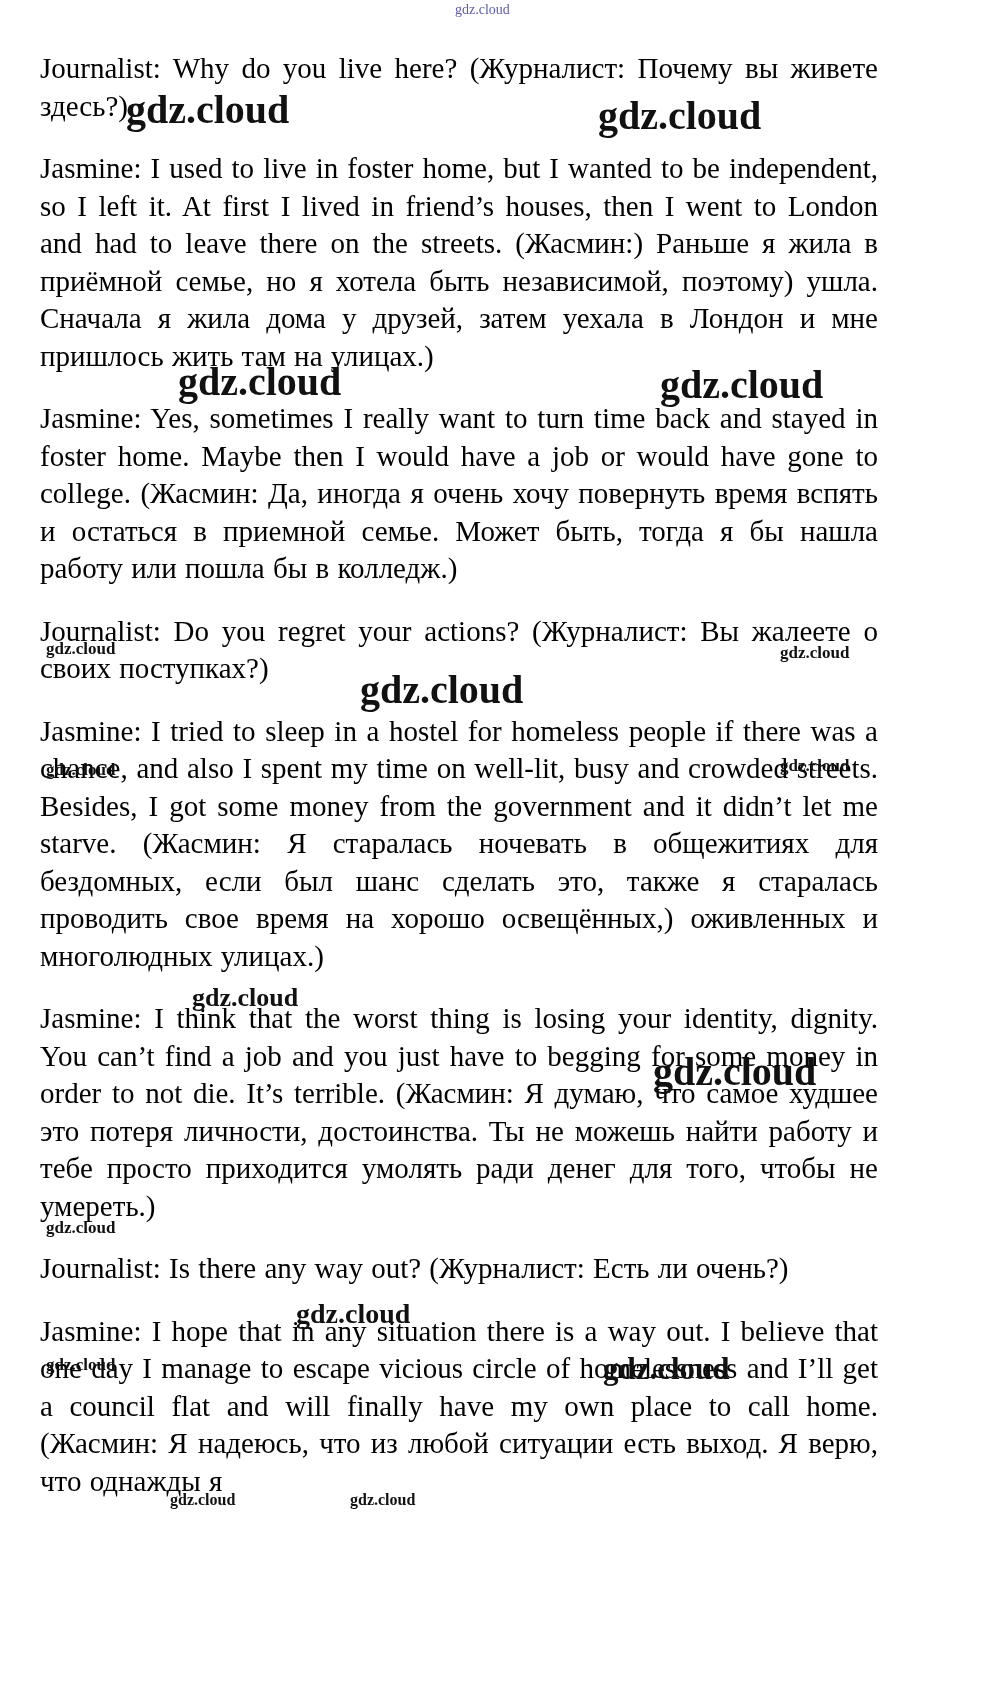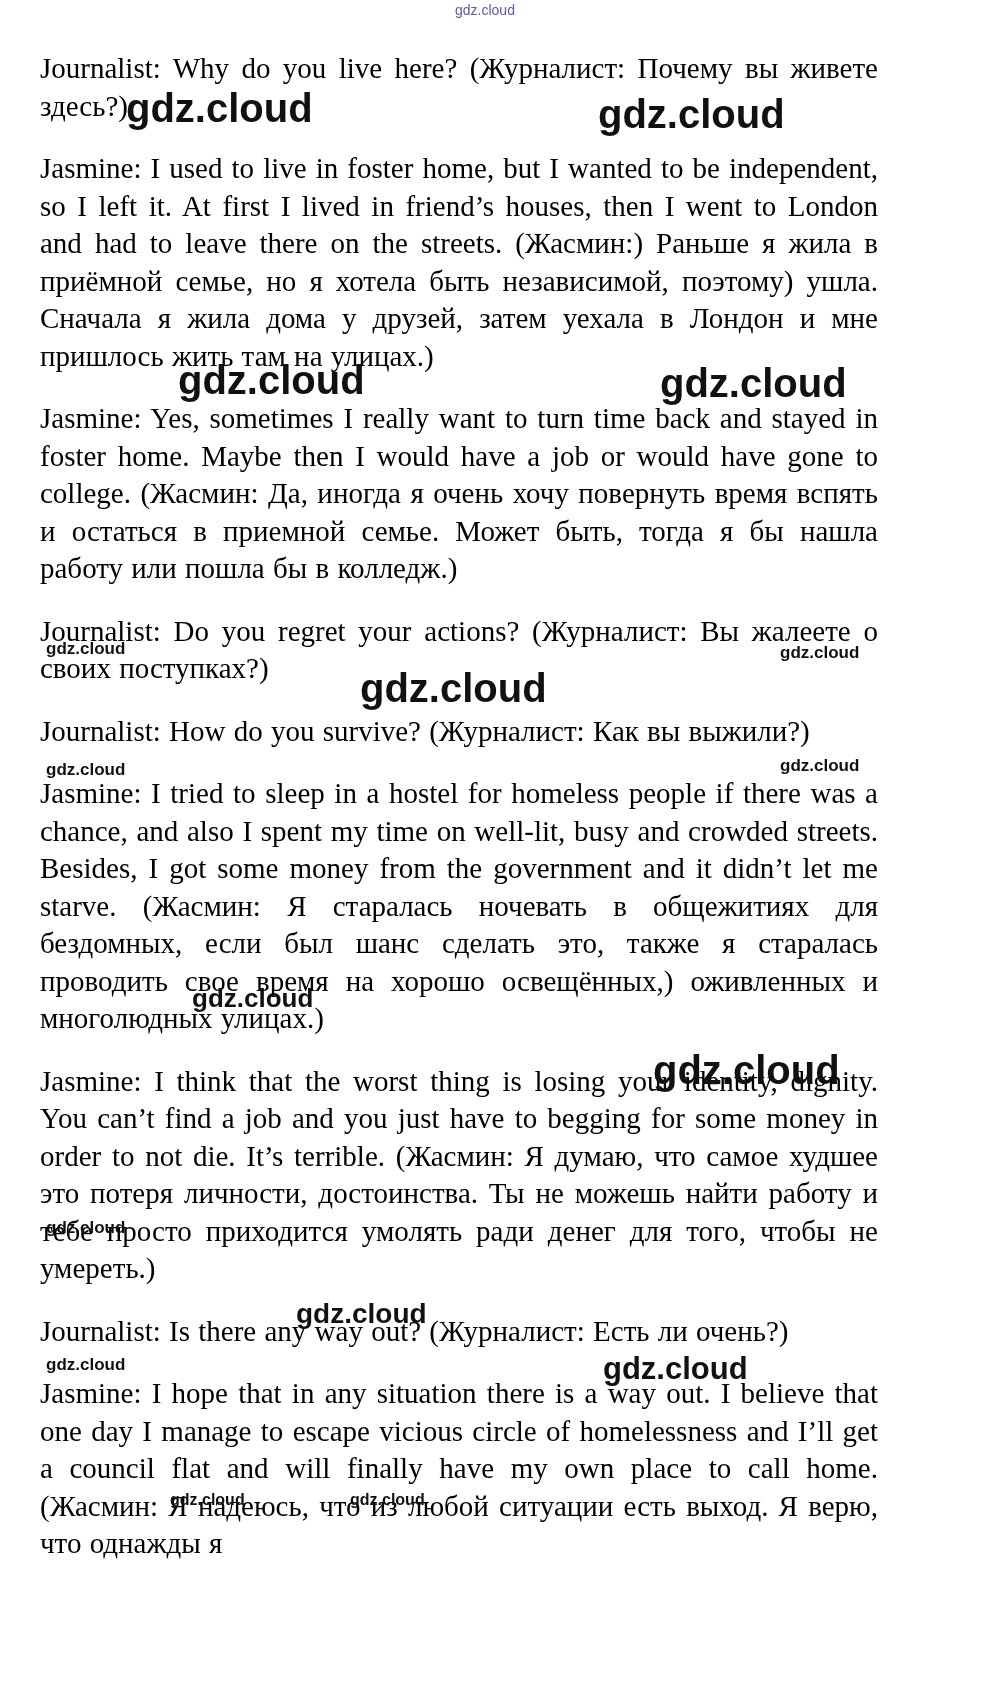--- a/index.html
+++ b/index.html
@@ -28,21 +28,21 @@
   }
   .para {
     margin: 0 0 25px 0;
     font-size: 29px;
     line-height: 37.5px;
     text-align: justify;
     word-spacing: 1px;
   }
   .watermark {
     position: absolute;
-    font-family: Liberation Sans, sans-serif;
+    font-family: Liberation Serif, serif;
     color: #111111;
     white-space: nowrap;
     z-index: 5;
     letter-spacing: 0px;
   }
   .wm-big {
     font-size: 40px;
     font-weight: 600;
   }
   .wm-med {
@@ -100,20 +100,19 @@
   <span class="watermark wm-small wm15">gdz.cloud</span>
   <span class="watermark wm-med wm16">gdz.cloud</span>
   <span class="watermark wm-small wm17">gdz.cloud</span>
   <span class="watermark wm-small wm18">gdz.cloud</span>
 
   <div class="text-column">
     <p class="para">Journalist: Why do you live here? (Журналист: Почему вы живете здесь?)</p>
     <p class="para">Jasmine: I used to live in foster home, but I wanted to be independent, so I left it. At first I lived in friend’s houses, then I went to London and had to leave there on the streets. (Жасмин:) Раньше я жила в приёмной семье, но я хотела быть независимой, поэтому) ушла. Сначала я жила дома у друзей, затем уехала в Лондон и мне пришлось жить там на улицах.)</p>
     <p class="para">Jasmine: Yes, sometimes I really want to turn time back and stayed in foster home. Maybe then I would have a job or would have gone to college. (Жасмин: Да, иногда я очень хочу повернуть время вспять и остаться в приемной семье. Может быть, тогда я бы нашла работу или пошла бы в колледж.)</p>
     <p class="para">Journalist: Do you regret your actions? (Журналист: Вы жалеете о своих поступках?)</p>
-    <p class="para">Journalist: How do you survive? (Журналист: Как вы выжили?)</p>
     <p class="para">Jasmine: I tried to sleep in a hostel for homeless people if there was a chance, and also I spent my time on well-lit, busy and crowded streets. Besides, I got some money from the government and it didn’t let me starve. (Жасмин: Я старалась ночевать в общежитиях для бездомных, если был шанс сделать это, также я старалась проводить свое время на хорошо освещённых,) оживленных и многолюдных улицах.)</p>
     <p class="para">Jasmine: I think that the worst thing is losing your identity, dignity. You can’t find a job and you just have to begging for some money in order to not die. It’s terrible. (Жасмин: Я думаю, что самое худшее это потеря личности, достоинства. Ты не можешь найти работу и тебе просто приходится умолять ради денег для того, чтобы не умереть.)</p>
     <p class="para">Journalist: Is there any way out? (Журналист: Есть ли очень?)</p>
     <p class="para">Jasmine: I hope that in any situation there is a way out. I believe that one day I manage to escape vicious circle of homelessness and I’ll get a council flat and will finally have my own place to call home. (Жасмин: Я надеюсь, что из любой ситуации есть выход. Я верю, что однажды я</p>
   </div>
 
 </div>
 
 </body></html>

